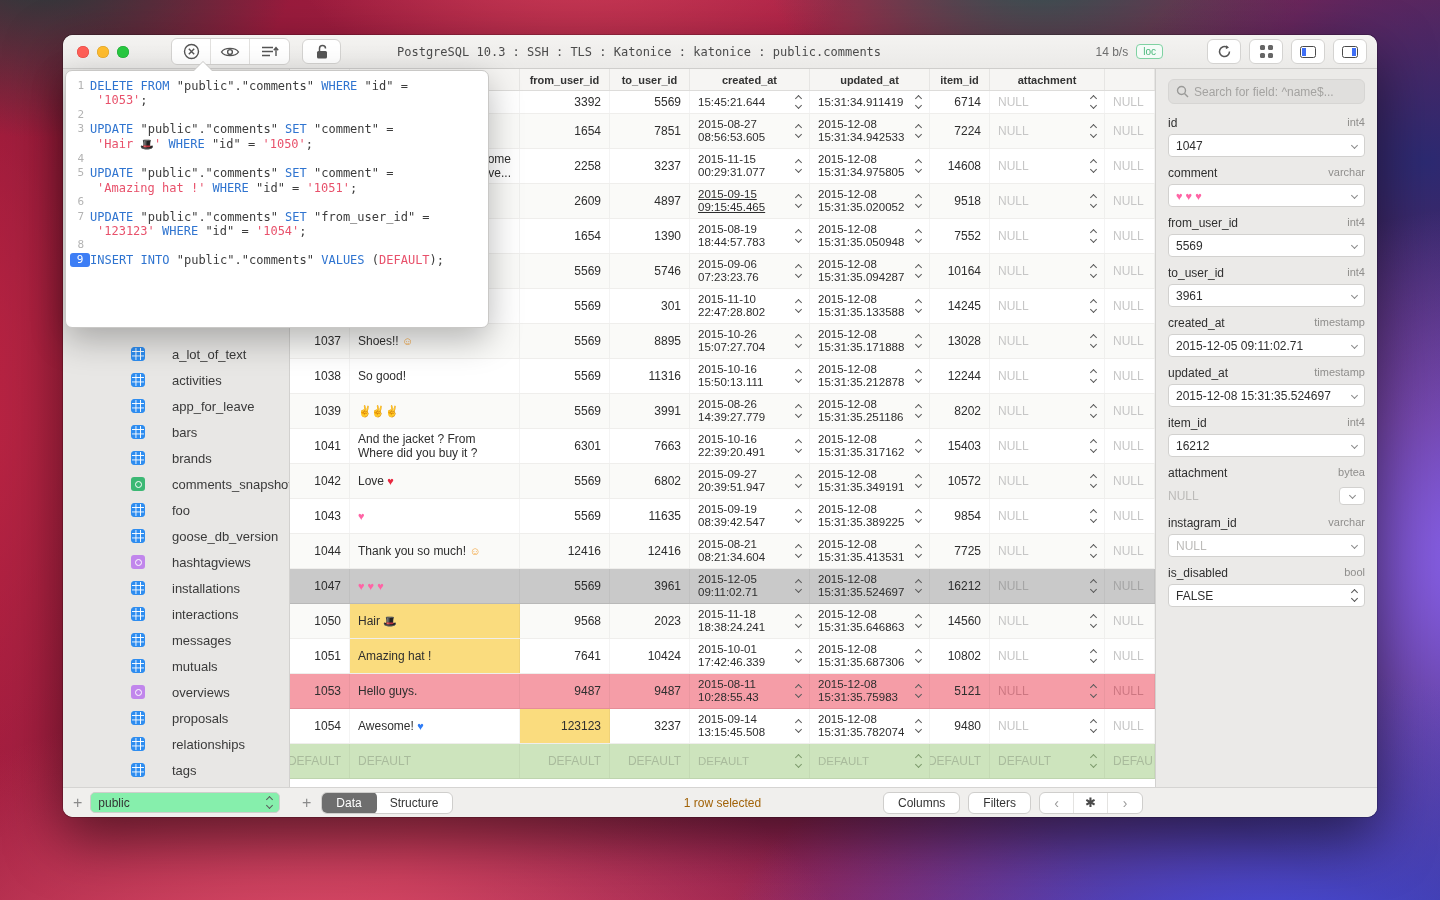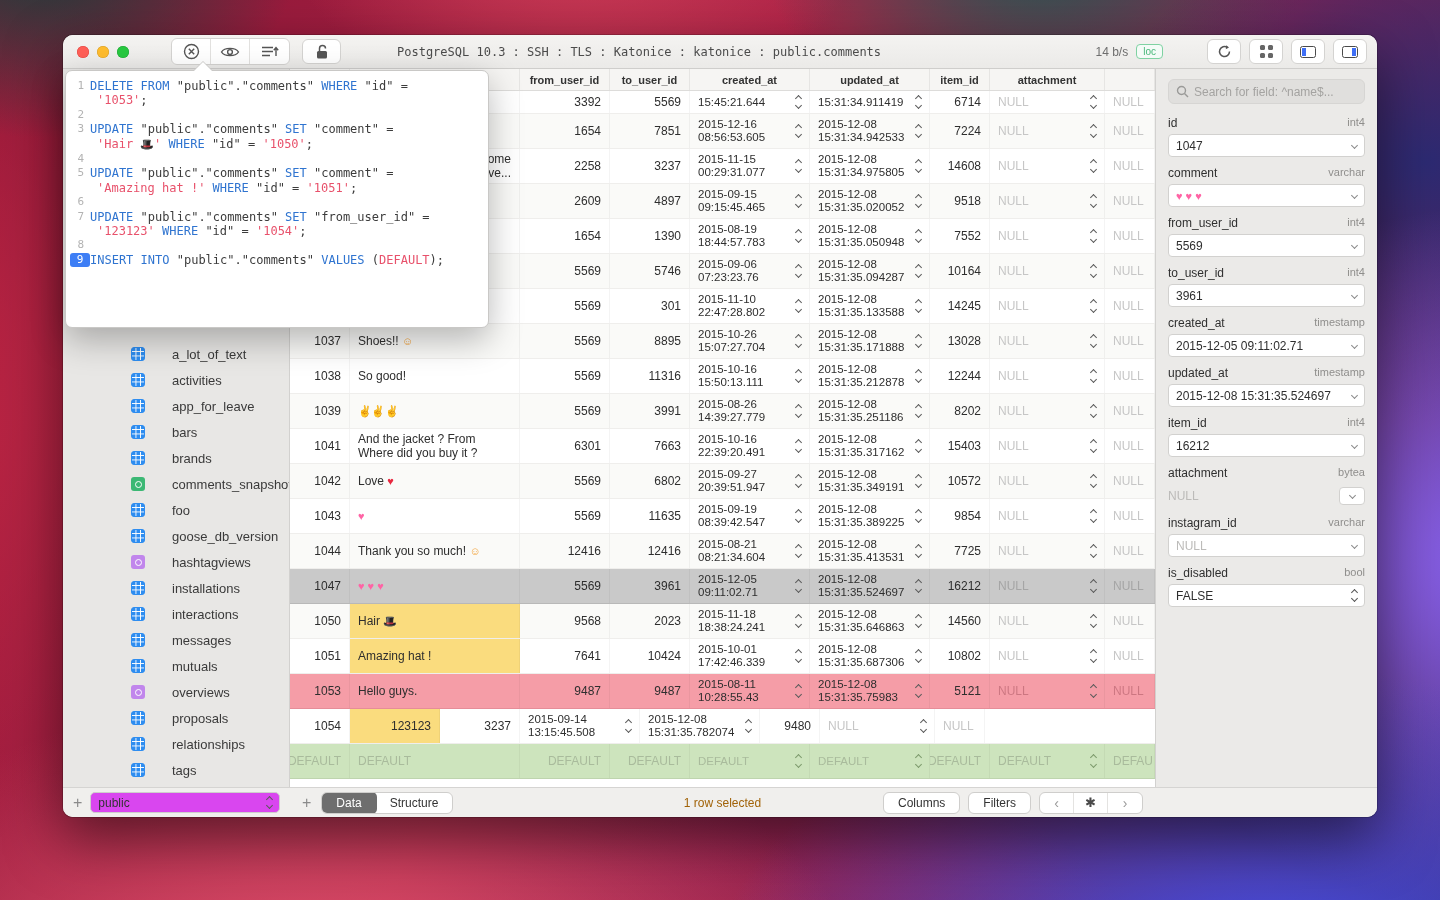--- a/index.html
+++ b/index.html
@@ -102,21 +102,21 @@
   .f-box.isnull{ color:#bcbbb9; }
   .f-nullrow{ height:23px; display:flex; align-items:center; }
   .f-nullrow .nulltxt{ font-size:12px; color:#bcbbb9; }
   .f-mini{ margin-left:auto; width:26px; height:18px; background:#fff; border:1px solid #d2d1cf; border-radius:4px;
     display:flex; align-items:center; justify-content:center; }
   .f-mini .cv{ border-color:#8a8a8a; }
   
   .footer{ height:30px; background:#f0efed; border-top:1px solid #d5d4d2; display:flex; align-items:center; }
   .foot-left{ width:227px; display:flex; align-items:center; padding:0 10px; gap:8px; flex:0 0 auto; }
   .plus{ color:#8a8a8a; font-size:16px; line-height:1; }
-  .schema-select{ flex:1; height:21px; background:#d946ef; border:1px solid #cfcecc; border-radius:5px; display:flex;
+  .schema-select{ flex:1; height:21px; background:#86efac; border:1px solid #cfcecc; border-radius:5px; display:flex;
     align-items:center; padding:0 7px; font-size:12px; color:#333; }
   .schema-select .stp{ gap:1px; } 
   .foot-main{ width:865px; display:flex; align-items:center; position:relative; padding:0 12px; gap:10px; flex:0 0 auto;}
   .seg{ display:flex; border:1px solid #cfcecc; border-radius:6px; background:#fff; overflow:hidden; height:22px; }
   .seg-btn{ padding:0 14px; font-size:12px; color:#333; display:flex; align-items:center; }
   .seg-btn.active{ background:#6e6e6e; color:#fff; border-radius:5px; margin:-1px; padding:0 15px; }
   .status{ position:absolute; left:0; right:0; text-align:center; font-size:12px; color:#a16207; pointer-events:none; }
   .foot-right{ margin-left:auto; display:flex; gap:8px; align-items:center; }
   .f-btn{ height:22px; background:#fff; border:1px solid #cfcecc; border-radius:6px; padding:0 14px; font-size:12px;
     color:#333; display:flex; align-items:center; }
@@ -339,21 +339,21 @@
             </div>
           </div>
           <div class="tr stripe">
             <div class="td num c-id" style="width: 60px;"></div>
             <div class="td c-comment" style="width: 170px;">
               <span style="line-height: 14px; white-space: normal;"></span>
             </div>
             <div class="td num c-from" style="width: 90px;">1654</div>
             <div class="td num c-to" style="width: 80px;">7851</div>
             <div class="td c-ts" style="width: 120px;">
-              <span class="ts">2015-12-16
+              <span class="ts">2015-08-27
 08:56:53.605</span>
               <span class="stp">
                 <span class="cv up"></span>
                 <span class="cv dn"></span>
               </span>
             </div>
             <div class="td c-ts" style="width: 120px;">
               <span class="ts">2015-12-08
 15:31:34.942533</span>
               <span class="stp">
@@ -409,21 +409,21 @@
               <span class="null">NULL</span>
             </div>
           </div>
           <div class="tr stripe">
             <div class="td num c-id" style="width: 60px;"></div>
             <div class="td c-comment" style="width: 170px;">
               <span style="line-height: 14px; white-space: normal;"></span>
             </div>
             <div class="td num c-from" style="width: 90px;">2609</div>
             <div class="td num c-to" style="width: 80px;">4897</div>
-            <div class="td c-ts" style="width: 120px;">
+            <div class="td c-ts" style="width: 120px; text-decoration: underline;">
               <span class="ts">2015-09-15
 09:15:45.465</span>
               <span class="stp">
                 <span class="cv up"></span>
                 <span class="cv dn"></span>
               </span>
             </div>
             <div class="td c-ts" style="width: 120px;">
               <span class="ts">2015-12-08
 15:31:35.020052</span>
@@ -929,20 +929,23 @@
                 <span class="cv up"></span>
                 <span class="cv dn"></span>
               </span>
             </div>
             <div class="td c-extra" style="width: 50px;">
               <span class="null">NULL</span>
             </div>
           </div>
           <div class="tr">
             <div class="td num c-id" style="width: 60px;">1054</div>
+            <div class="td c-comment" style="width: 170px;">
+              <span style="line-height: 14px; white-space: normal;">Awesome! <span class="emo" style="color: rgb(47, 124, 246);">♥</span></span>
+            </div>
             <div class="td num c-from hl" style="width: 90px;">123123</div>
             <div class="td num c-to" style="width: 80px;">3237</div>
             <div class="td c-ts" style="width: 120px;">
               <span class="ts">2015-09-14
 13:15:45.508</span>
               <span class="stp">
                 <span class="cv up"></span>
                 <span class="cv dn"></span>
               </span>
             </div>

